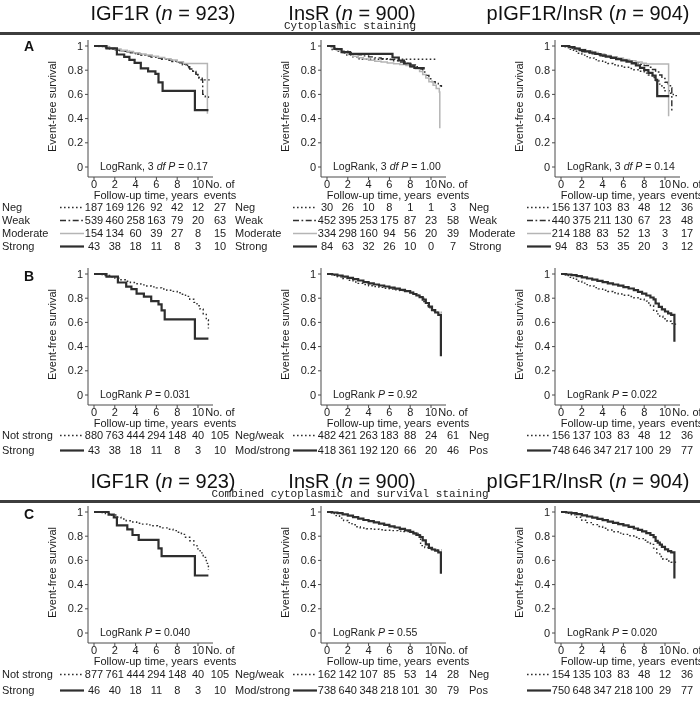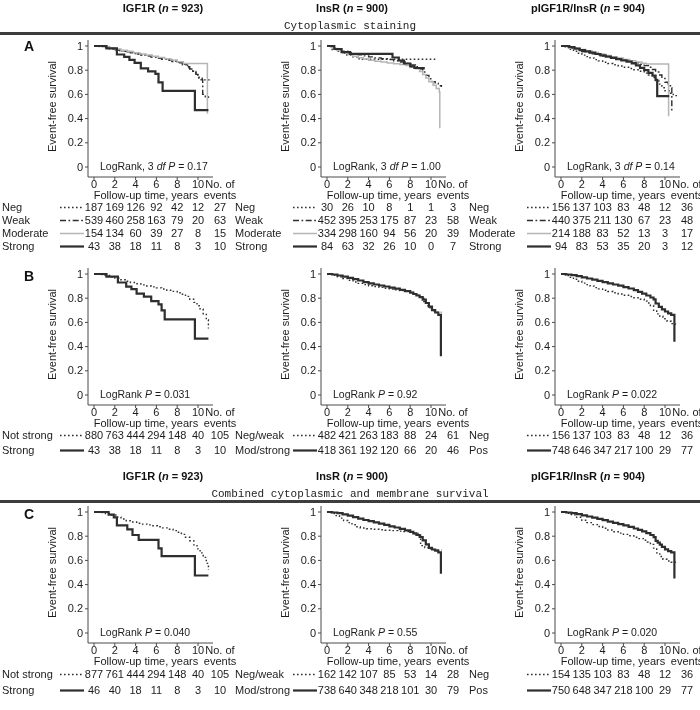--- a/index.html
+++ b/index.html
@@ -1,21 +1,21 @@
 <!DOCTYPE html>
 <html><head>
 <meta charset="utf-8">
 <style>
   html,body{margin:0;padding:0;background:#fff;}
   .fig{position:relative;width:700px;height:710px;background:#fff;
        font-family:"Liberation Sans",sans-serif;overflow:hidden;}
   .hdr{position:absolute;left:0;width:700px;height:36px;}
   .hdr .rule{position:absolute;left:0;right:0;bottom:1px;height:3px;background:#3d3d3d;}
   .hdr .title{position:absolute;top:2px;transform:translateX(-50%);
-              font-size:11px;font-weight:bold;color:#111;white-space:nowrap;}
+              font-size:20px;font-weight:normal;color:#111;white-space:nowrap;}
   .hdr .subtitle{position:absolute;top:20px;transform:translateX(-50%);
               font-size:11px;color:#222;white-space:nowrap;font-family:Liberation Mono, monospace;}
   .row-letter{position:absolute;font-size:14px;font-weight:bold;color:#111;}
   svg.panel{position:absolute;overflow:visible;}
   svg text{fill:#1c1c1c;}
 </style>
 </head>
 <body>
 
 <div class="fig" id="figure-root">
@@ -23,21 +23,21 @@
       <span class="title" style="left: 163px;">IGF1R (<i>n</i> = 923)</span>
       <span class="title" style="left: 352px;">InsR (<i>n</i> = 900)</span>
       <span class="title" style="left: 588px;">pIGF1R/InsR (<i>n</i> = 904)</span>
       <span class="subtitle" style="left: 350px;">Cytoplasmic staining</span>
       <div class="rule" style="background: rgb(61, 61, 61);"></div>
     </div>
     <div class="hdr" style="top: 468px;">
       <span class="title" style="left: 163px;">IGF1R (<i>n</i> = 923)</span>
       <span class="title" style="left: 352px;">InsR (<i>n</i> = 900)</span>
       <span class="title" style="left: 588px;">pIGF1R/InsR (<i>n</i> = 904)</span>
-      <span class="subtitle" style="left: 350px;">Combined cytoplasmic and membrane survival</span>
+      <span class="subtitle" style="left: 350px;">Combined cytoplasmic and survival staining</span>
       <div class="rule" style="background: rgb(61, 61, 61);"></div>
     </div>
     <div class="row-letter" style="left: 24px; top: 38px;">A</div>
     <svg width="233" height="230" class="panel" style="left: 0px; top: 36px;">
       <line x1="88" y1="4" x2="88" y2="141" stroke="#4a4a4a" stroke-width="1"></line>
       <line x1="88" y1="141" x2="213" y2="141" stroke="#4a4a4a" stroke-width="1"></line>
       <line x1="85" y1="10" x2="88" y2="10" stroke="#4a4a4a" stroke-width="1"></line>
       <text x="83" y="13.5" text-anchor="end" font-size="11" font-family="&quot;Liberation Sans&quot;,sans-serif">1</text>
       <line x1="85" y1="34.199999999999996" x2="88" y2="34.199999999999996" stroke="#4a4a4a" stroke-width="1"></line>
       <text x="83" y="37.699999999999996" text-anchor="end" font-size="11" font-family="&quot;Liberation Sans&quot;,sans-serif">0.8</text>

